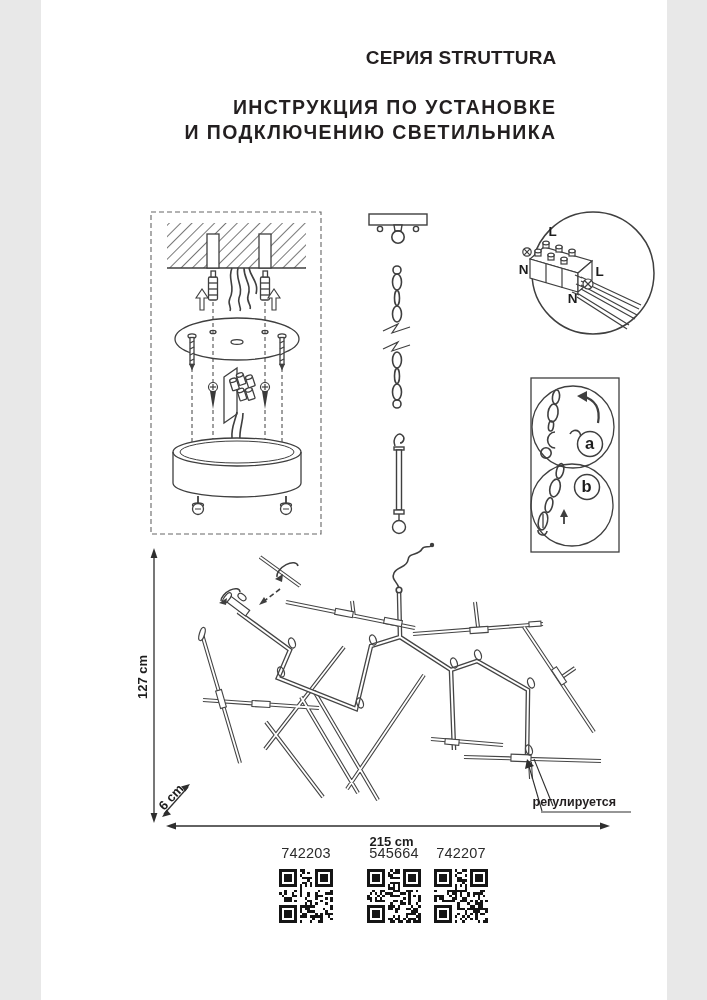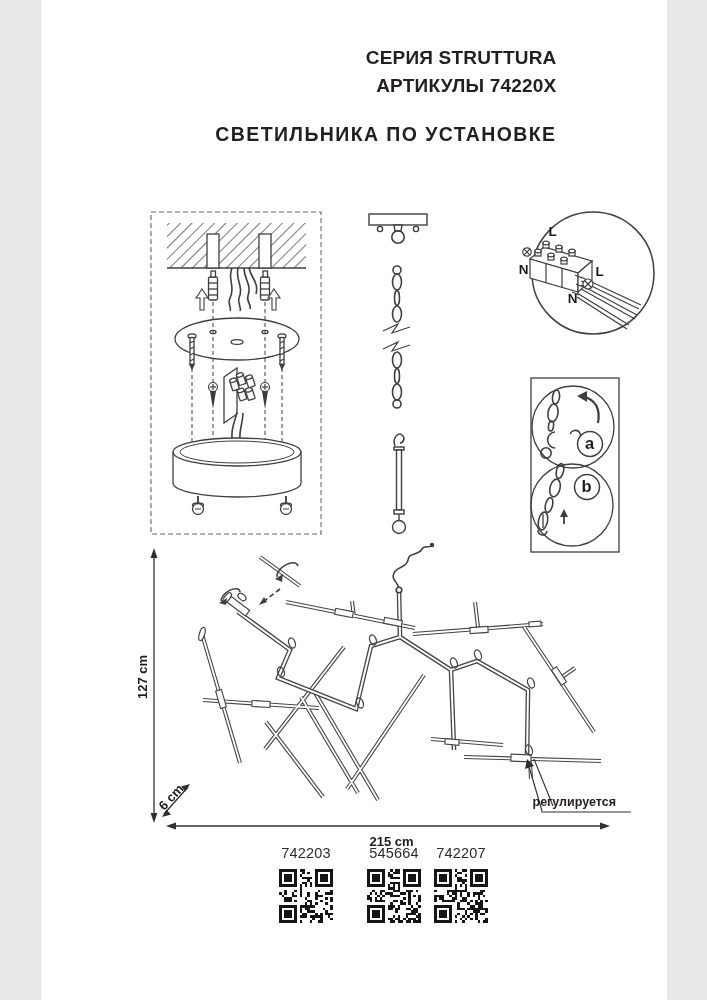--- a/index.html
+++ b/index.html
@@ -333,24 +333,24 @@
         <line x1="493" y1="759" x2="512" y2="806"></line>
         <line x1="500" y1="812" x2="590" y2="812"></line>
         <path d="M486,759 L484,769 L493,766 Z" fill="#2e2e2e" stroke="none"></path>
       </g>
     </g>
   </svg>
 
   <div class="hdr">
     <div class="series-block">
       <div>СЕРИЯ STRUTTURA</div>
-      <div>АРТИКУЛЫ 74220X</div>
     </div>
     <div class="instr-block">
-      <div>СВЕТИЛЬНИКА ПО УСТАНОВКЕ</div>
+      <div>ИНСТРУКЦИЯ ПО УСТАНОВКЕ</div>
+      <div>И ПОДКЛЮЧЕНИЮ СВЕТИЛЬНИКА</div>
     </div>
   </div>
 
   <span class="lbl wire-lbl" style="left:512px;top:231px;">L</span>
   <span class="lbl wire-lbl" style="left:483px;top:269px;">N</span>
   <span class="lbl wire-lbl" style="left:559px;top:271px;">L</span>
   <span class="lbl wire-lbl" style="left:532px;top:298px;">N</span>
 
   <span class="lbl step-lbl" style="left:549px;top:444px;">a</span>
   <span class="lbl step-lbl" style="left:546px;top:487px;">b</span>

